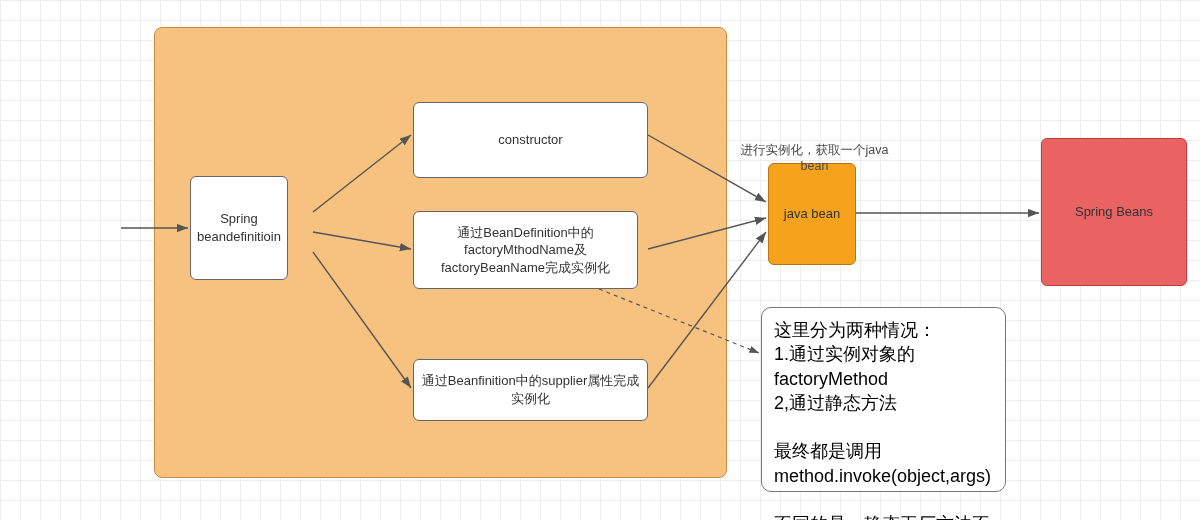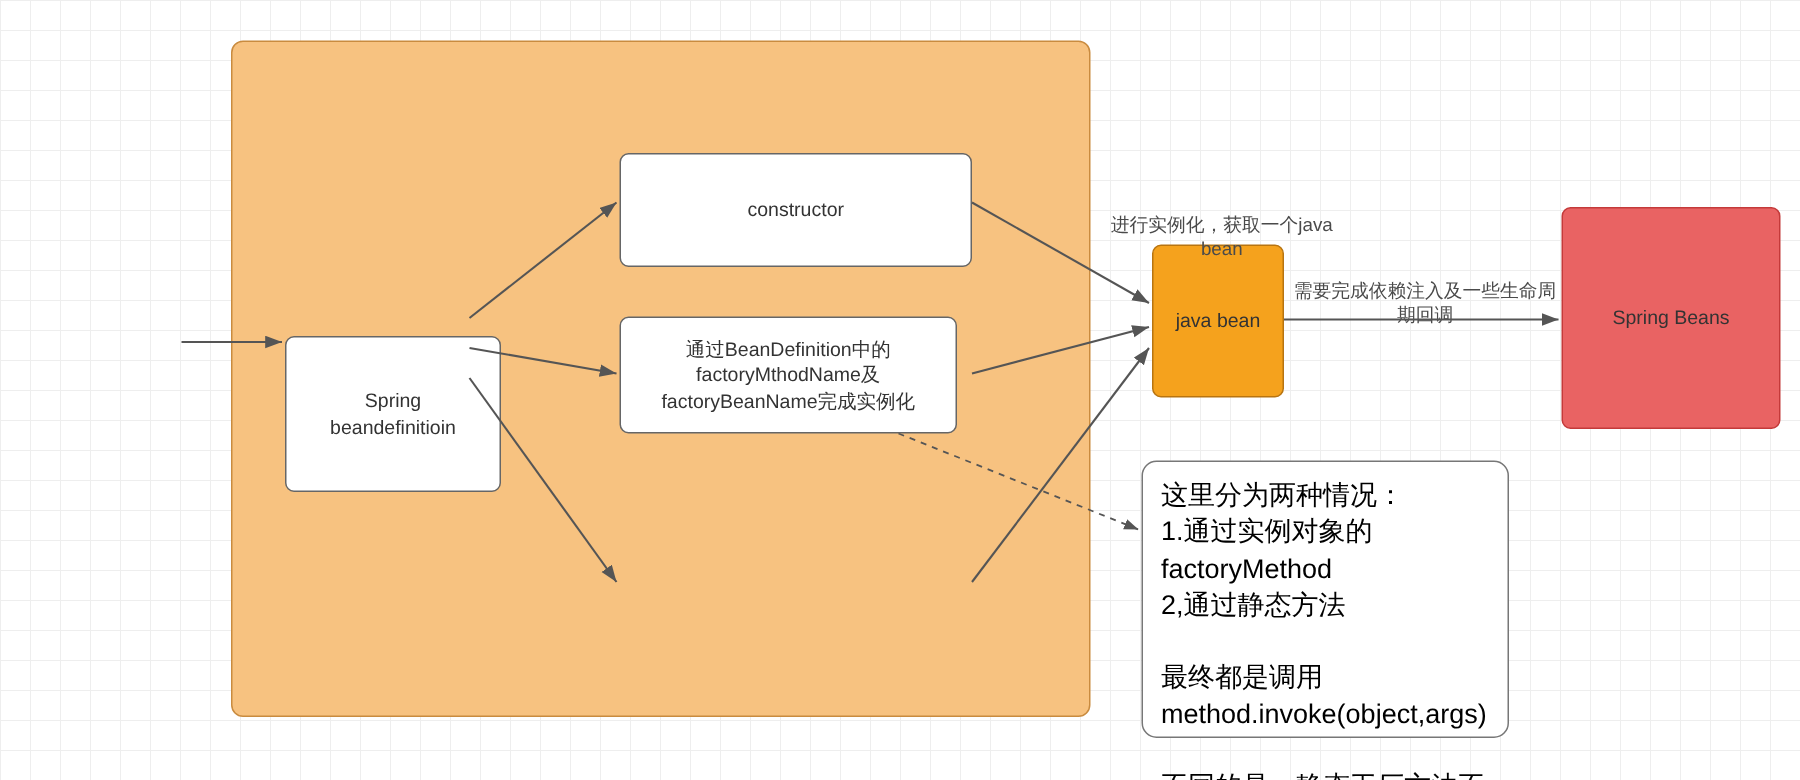--- a/index.html
+++ b/index.html
@@ -94,47 +94,47 @@
 </style>
 </head>
 <body>
 
 <div class="canvas">
 
   <div class="box container-box" style="left:154px; top:27px; width:573px; height:451px; padding:0; display:block;"></div>
 
 
 
-  <div class="box white-box" style="left:190px; top:176px; width:144px; height:104px;margin-top:48px;">Spring
+  <div class="box white-box" style="left:190px; top:176px; width:98px; height:104px;">Spring
 beandefinitioin</div>
 
   <div class="box white-box" style="left:413px; top:102px; width:235px; height:76px;">constructor</div>
 
   <div class="box white-box" style="left:413px; top:211px; width:225px; height:78px;">通过BeanDefinition中的
 factoryMthodName及
 factoryBeanName完成实例化</div>
 
+  <div class="box white-box" style="left:413px; top:359px; width:235px; height:62px;">通过Beanfinition中的supplier属性完成实例化</div>
 
   <div class="box orange-box" style="left:768px; top:163px; width:88px; height:102px;">java bean</div>
 
   <div class="box red-box" style="left:1041px; top:138px; width:146px; height:148px;">Spring Beans</div>
 
   <div class="box note-box" style="left:761px; top:307px; width:245px; height:185px;">这里分为两种情况：
 1.通过实例对象的factoryMethod
 2,通过静态方法
 
 最终都是调用
 method.invoke(object,args)
 
 不同的是，静态工厂方法不需要factoryBeanName对应的这个Bean</div>
 
   <div class="edge-label" style="left:722px; top:126px; width:185px;margin-top:16px;">进行实例化，获取一个java
 bean</div>
 
-  <div class="edge-label" style="left:862px; top:186px; width:176px;">需要完成依赖注入及一些生命周期回调</div>
 
   <svg class="edges">
     <defs>
       <marker id="arrow" markerWidth="10" markerHeight="10" refX="8" refY="3" orient="auto" markerUnits="strokeWidth">
         <path d="M0,0 L8,3 L0,6 Z" fill="#555"></path>
       </marker>
     </defs>
 
     <line x1="121" y1="228" x2="188" y2="228" stroke="#555" stroke-width="1.4" marker-end="url(#arrow)"></line>
 

